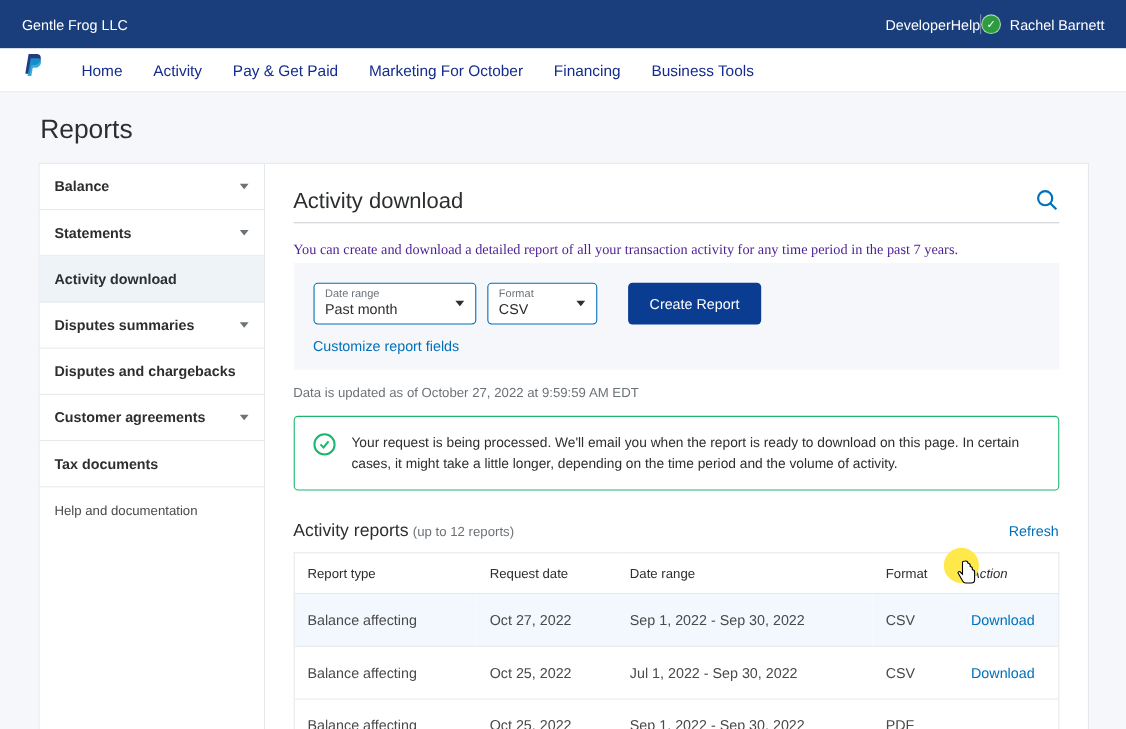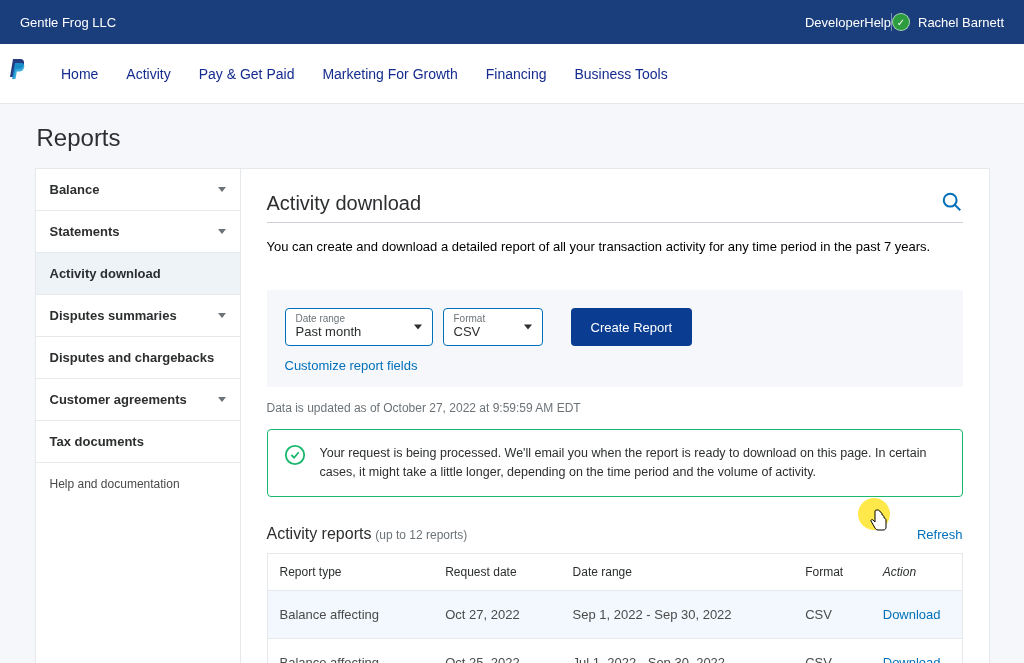--- a/index.html
+++ b/index.html
@@ -6,40 +6,40 @@
 body { background: #f5f7fa; font-size: 14px; color: #2c2e2f; }
 
 .top-header { background: #1a3e7c; color: white; height: 44px; display: flex; align-items: center; padding: 0 20px; justify-content: space-between; font-size: 13px; }
 .header-left { font-weight: 400; }
 .header-right { display: flex; align-items: center; }
 .header-right span { cursor: pointer; }
 .header-divider { width: 1px; height: 18px; background: rgba(255,255,255,0.4); }
 .header-user { display: flex; align-items: center; gap: 8px; }
 .user-badge { width: 18px; height: 18px; border-radius: 50%; background: #2d9c3f; border: 1px solid rgba(255,255,255,0.6); display: flex; align-items: center; justify-content: center; font-size: 10px; }
 
-.main-nav { background: white; height: 60px; border-bottom: 1px solid #e6e9ec; display: flex; align-items: center; padding: 0 7px; gap: 28px; }
+.main-nav { background: white; height: 40px; border-bottom: 1px solid #e6e9ec; display: flex; align-items: center; padding: 0 20px; gap: 28px; }
 .pp-logo { font-weight: 900; font-style: italic; font-size: 22px; color: #253b80; margin-right: 6px; }
 .nav-link { color: #142c8e; font-size: 14px; font-weight: 500; text-decoration: none; cursor: pointer; }
 
 .page-wrapper { max-width: 955px; margin: 0 auto; padding: 20px 0 0 0; }
 .page-title { font-size: 24px; font-weight: 400; color: #2c2e2f; margin-bottom: 16px; padding-left: 2px; }
 
 .content-row { display: flex; gap: 0; }
 .sidebar { width: 206px; background: white; border: 1px solid #e6e9ec; }
 .sidebar-item { display: flex; align-items: center; justify-content: space-between; padding: 13px 14px; border-bottom: 1px solid #e6e9ec; font-size: 13px; font-weight: 600; color: #2c2e2f; cursor: pointer; }
 .sidebar-item.active { background: #eef3f8; }
 .sidebar-item.help { font-weight: 400; color: #4a4a4a; font-size: 12px; border-bottom: none; padding: 14px 14px; }
 .chev { width: 0; height: 0; border-left: 4px solid transparent; border-right: 4px solid transparent; border-top: 5px solid #6c7378; }
 
 .main-panel { flex: 1; background: white; border: 1px solid #e6e9ec; border-left: none; padding: 22px 26px; }
 .panel-head { display: flex; justify-content: space-between; align-items: center; margin-bottom: 6px; }
 .panel-title { font-size: 20px; font-weight: 400; color: #2c2e2f; }
 .search-icon svg { width: 22px; height: 22px; }
 .panel-line { border: none; border-top: 1px solid #ccd2d8; margin-bottom: 16px; }
-.panel-desc { font-size: 13px; color: #000000; margin-bottom: 36px; }
+.panel-desc { font-size: 13px; color: #4c1d95; margin-bottom: 4px; font-family: Liberation Serif, serif; }
 
 .filter-box { background: #f5f7fa; padding: 18px 18px 14px 18px; margin-bottom: 14px; }
 .filter-row { display: flex; gap: 10px; align-items: stretch; margin-bottom: 12px; }
 .select-wrap { border: 1px solid #0070ba; border-radius: 4px; padding: 4px 10px 6px 10px; display: flex; flex-direction: column; background: white; position: relative; }
 .select-wrap.w1 { width: 130px; }
 .select-wrap.w2 { width: 148px; }
 .select-wrap.w3 { width: 100px; }
 .select-label { font-size: 10px; color: #6c7378; }
 .select-value { font-size: 13px; color: #2c2e2f; }
 .select-arrow { position: absolute; right: 10px; top: 50%; transform: translateY(-50%); width: 0; height: 0; border-left: 4px solid transparent; border-right: 4px solid transparent; border-top: 5px solid #2c2e2f; }
@@ -92,21 +92,21 @@
 <div class="main-nav">
   <div class="pp-logo">
     <svg width="20" height="24" viewBox="0 0 20 24">
         <path fill="#253b80" d="M6 0h7c3 0 4.5 1.8 4 5-0.5 3.2-2.8 5-6 5H8.5L7 18H3L6 0z"></path>
         <path fill="#179bd7" d="M8 4h6c2.5 0 3.7 1.5 3.2 4.2-0.5 2.7-2.5 4.3-5.2 4.3H9.8L8.5 20H5L8 4z" opacity="0.85"></path>
       </svg>
   </div>
   <a class="nav-link">Home</a>
   <a class="nav-link">Activity</a>
   <a class="nav-link">Pay &amp; Get Paid</a>
-  <a class="nav-link">Marketing For Growth</a>
+  <a class="nav-link">Marketing For October</a>
   <a class="nav-link">Financing</a>
   <a class="nav-link">Business Tools</a>
 </div>
 
 <div class="page-wrapper">
   <h1 class="page-title">Reports</h1>
 
   <div class="content-row">
 
     <div class="sidebar">

